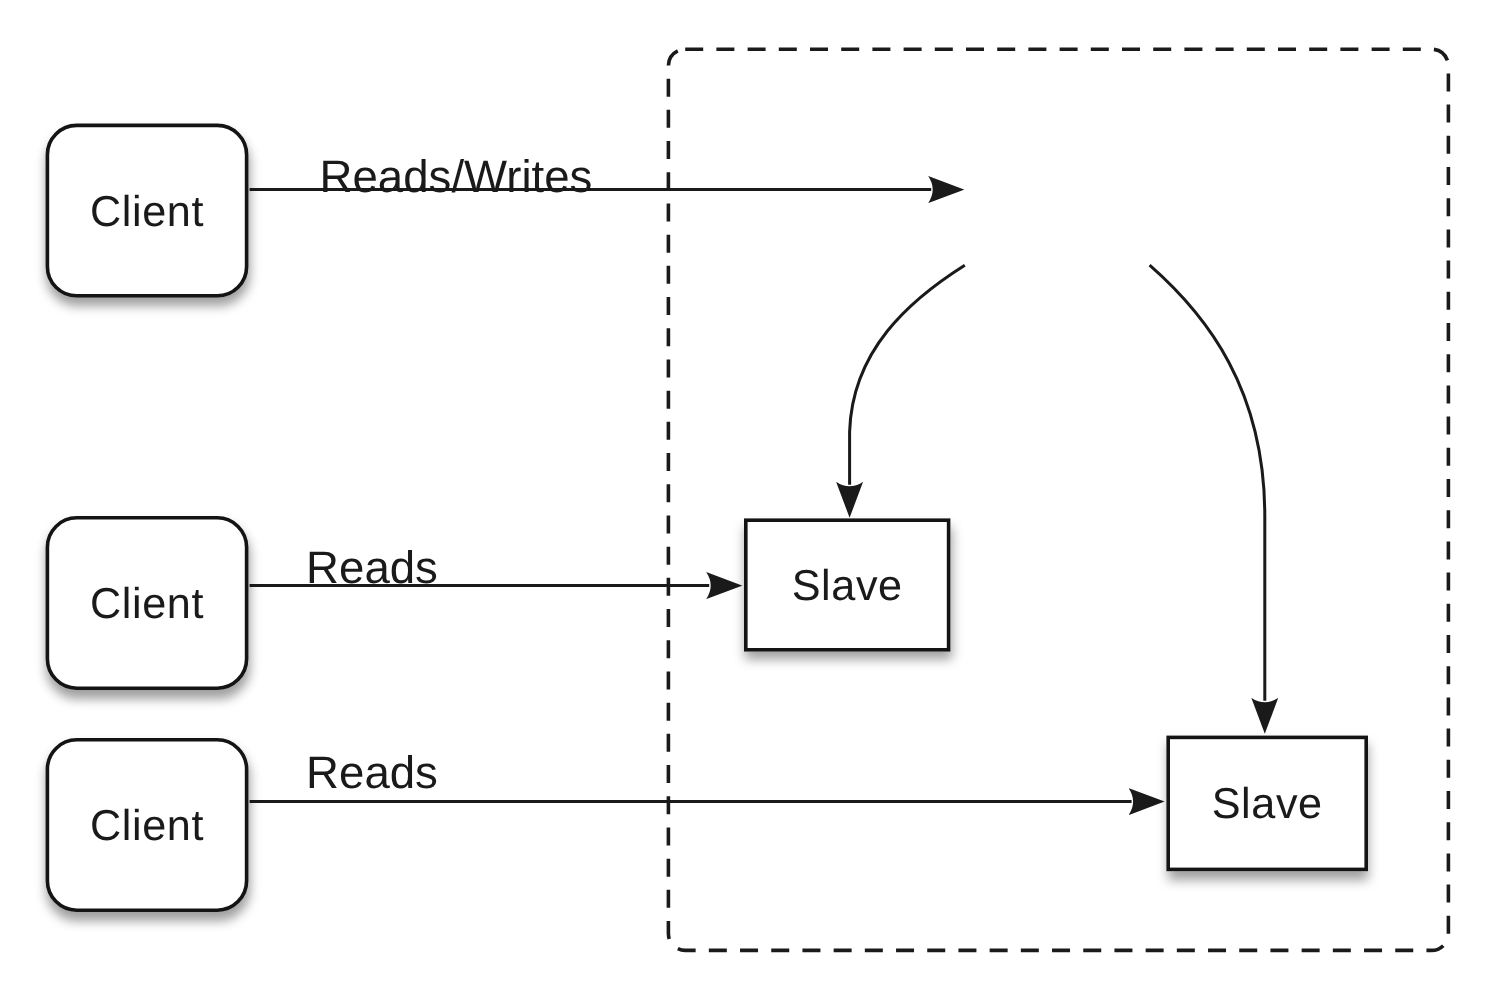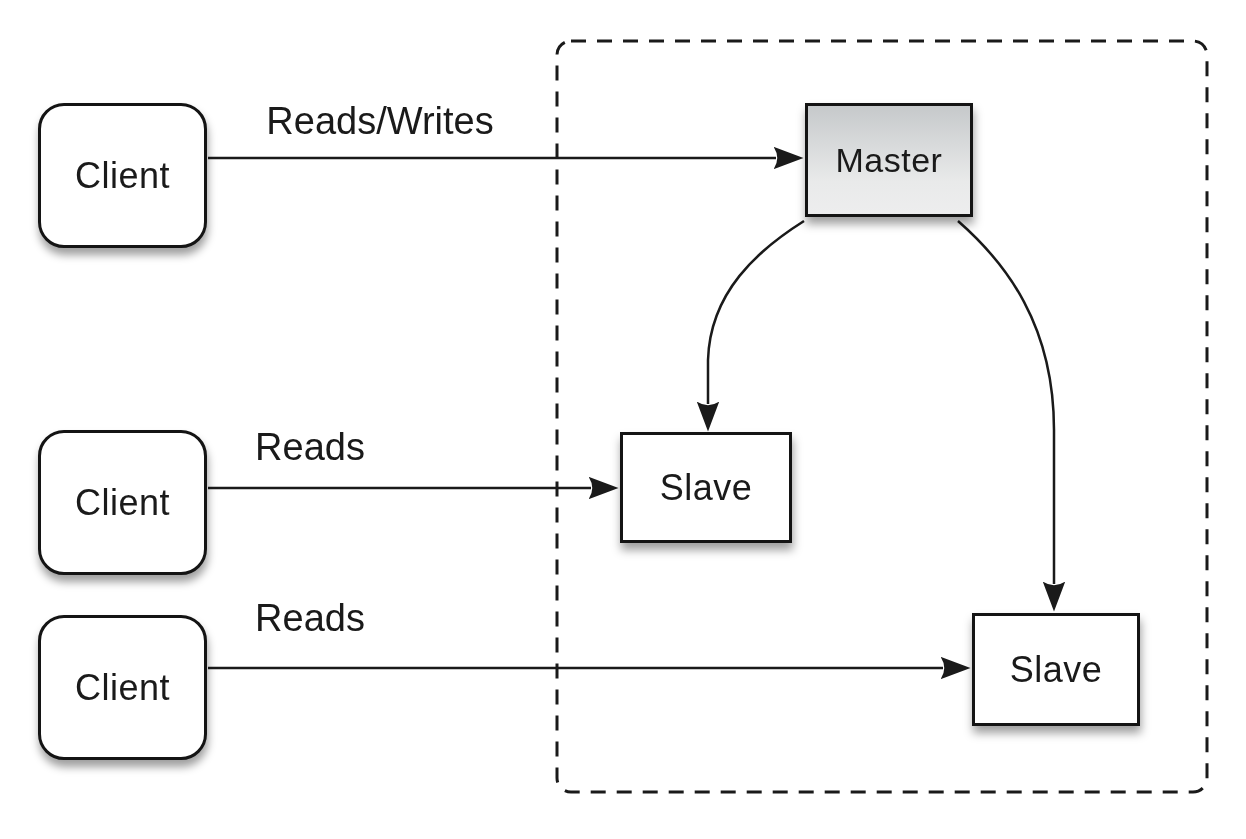--- a/index.html
+++ b/index.html
@@ -61,20 +61,21 @@
     top: 613px;
     width: 168px;
     height: 113px;
   }
   .edge-label {
     position: absolute;
     font-size: 38px;
     text-align: center;
     white-space: nowrap;
     color: #1a1a1a;
+    margin-top: 27px;
   }
   #label-reads-writes { left: 250px; top: 100px; width: 260px; }
   #label-reads-mid    { left: 212px; top: 426px; width: 196px; }
   #label-reads-bottom { left: 212px; top: 597px; width: 196px; }
   #label-replication  { left: 752px; top: 264px; width: 250px; }
 </style>
 </head>
 <body>
 
 <div class="canvas">
@@ -102,23 +103,20 @@
   <div class="node client" id="client-1">
     <span>Client</span>
   </div>
   <div class="node client" id="client-2">
     <span>Client</span>
   </div>
   <div class="node client" id="client-3">
     <span>Client</span>
   </div>
 
-  <div class="node master">
-    <span>Master</span>
-  </div>
 
   <div class="node" id="slave-1">
     <span>Slave</span>
   </div>
   <div class="node" id="slave-2">
     <span>Slave</span>
   </div>
 
   <div class="edge-label" id="label-reads-writes">Reads/Writes</div>
   <div class="edge-label" id="label-reads-mid">Reads</div>

